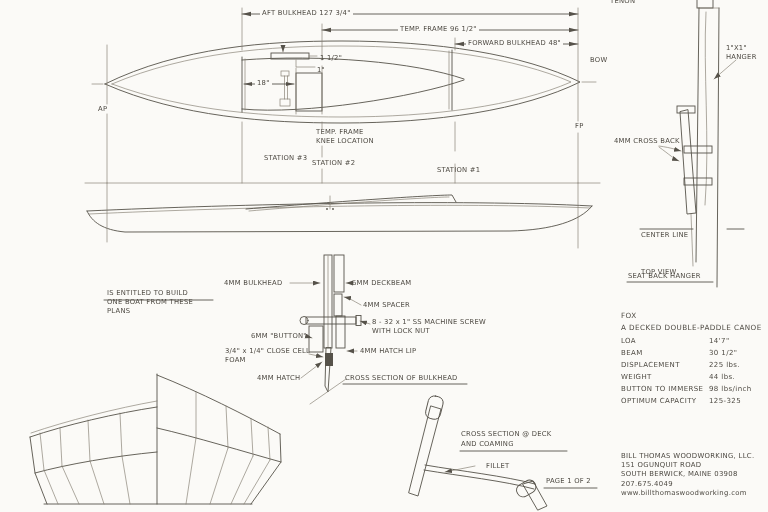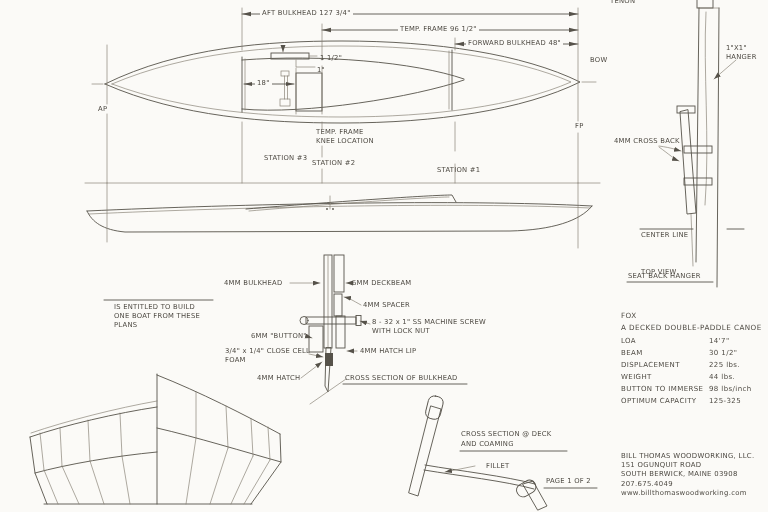--- a/index.html
+++ b/index.html
@@ -182,21 +182,21 @@
 <div class="lb" style="left:590px;top:56px;">BOW</div>
 <div class="lb bg" style="left:573px;top:122px;">FP</div>
 <div class="lb" style="left:316px;top:128px;">
   <div>TEMP. FRAME</div>
   <div>KNEE LOCATION</div>
 </div>
 <div class="lb" style="left:220px;top:154px;margin-left:44px;">STATION #3</div>
 <div class="lb" style="left:312px;top:159px;">STATION #2</div>
 <div class="lb" style="left:437px;top:166px;">STATION #1</div>
 
-<div class="lb" style="left:107px;top:303px;margin-left:7px;">
+<div class="lb" style="left:107px;top:289px;">
   <div>IS ENTITLED TO BUILD</div>
   <div>ONE BOAT FROM THESE</div>
   <div>PLANS</div>
 </div>
 
 <div class="lb" style="left:224px;top:279px;">4MM BULKHEAD</div>
 <div class="lb" style="left:352px;top:279px;">6MM DECKBEAM</div>
 <div class="lb" style="left:363px;top:301px;">4MM SPACER</div>
 <div class="lb" style="left:372px;top:318px;">
   <div>8 - 32 x 1" SS MACHINE SCREW</div>

